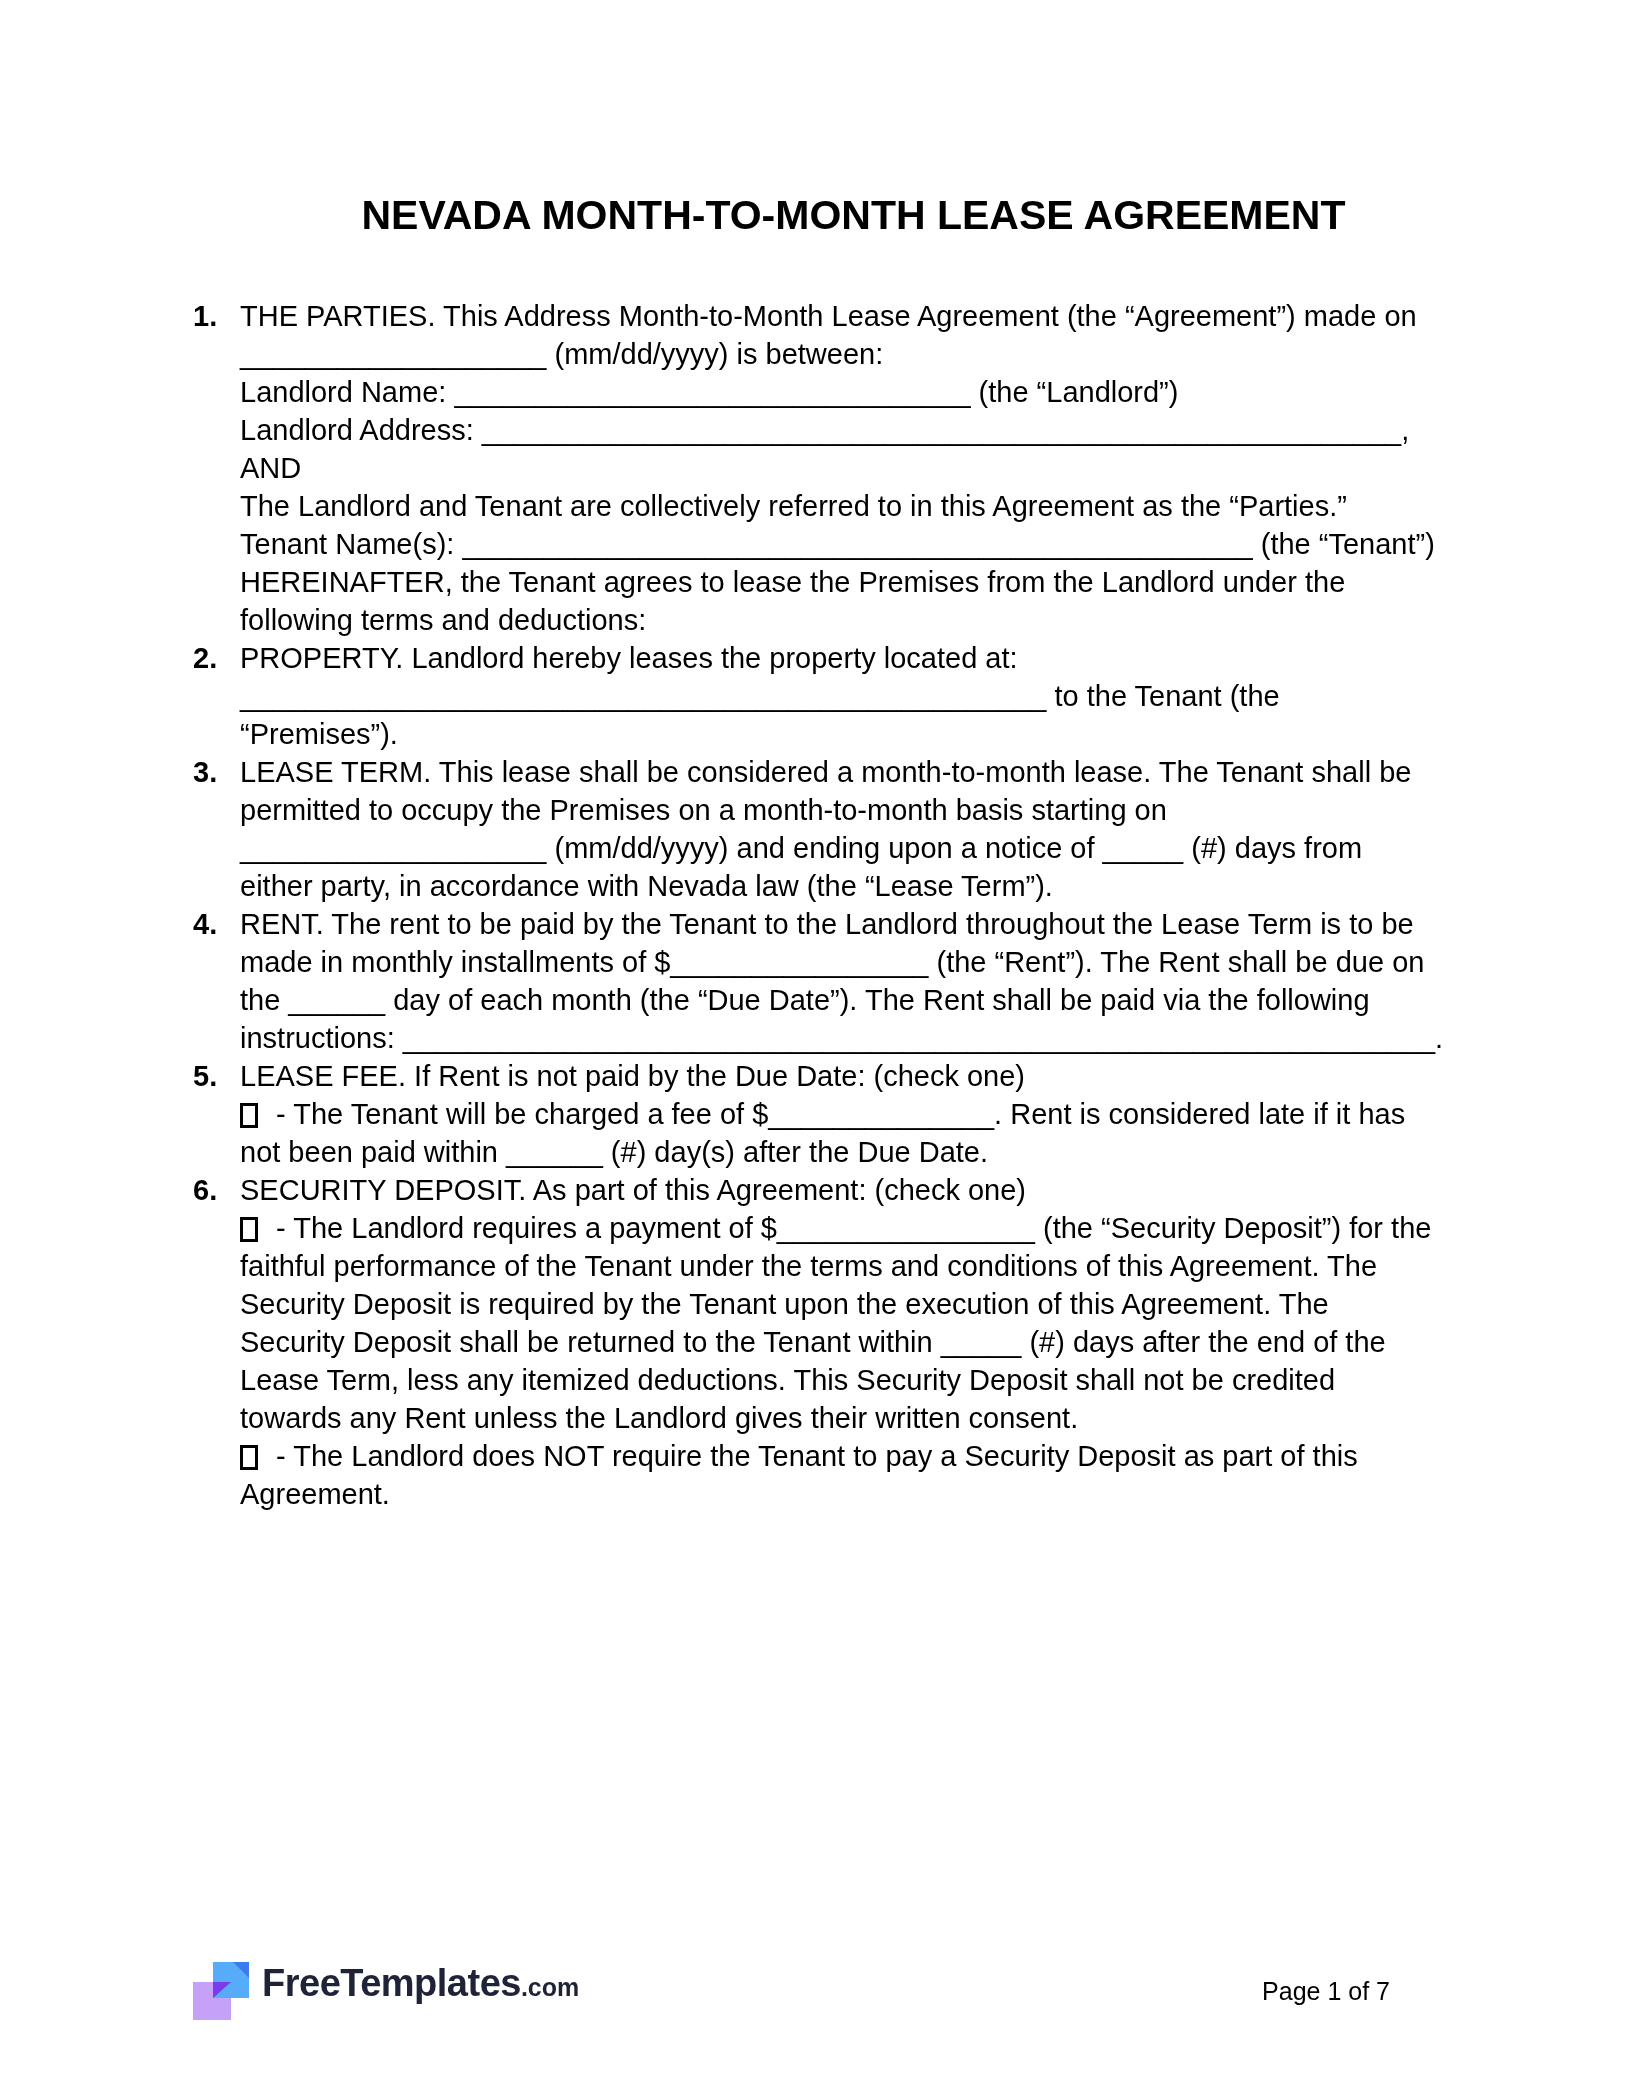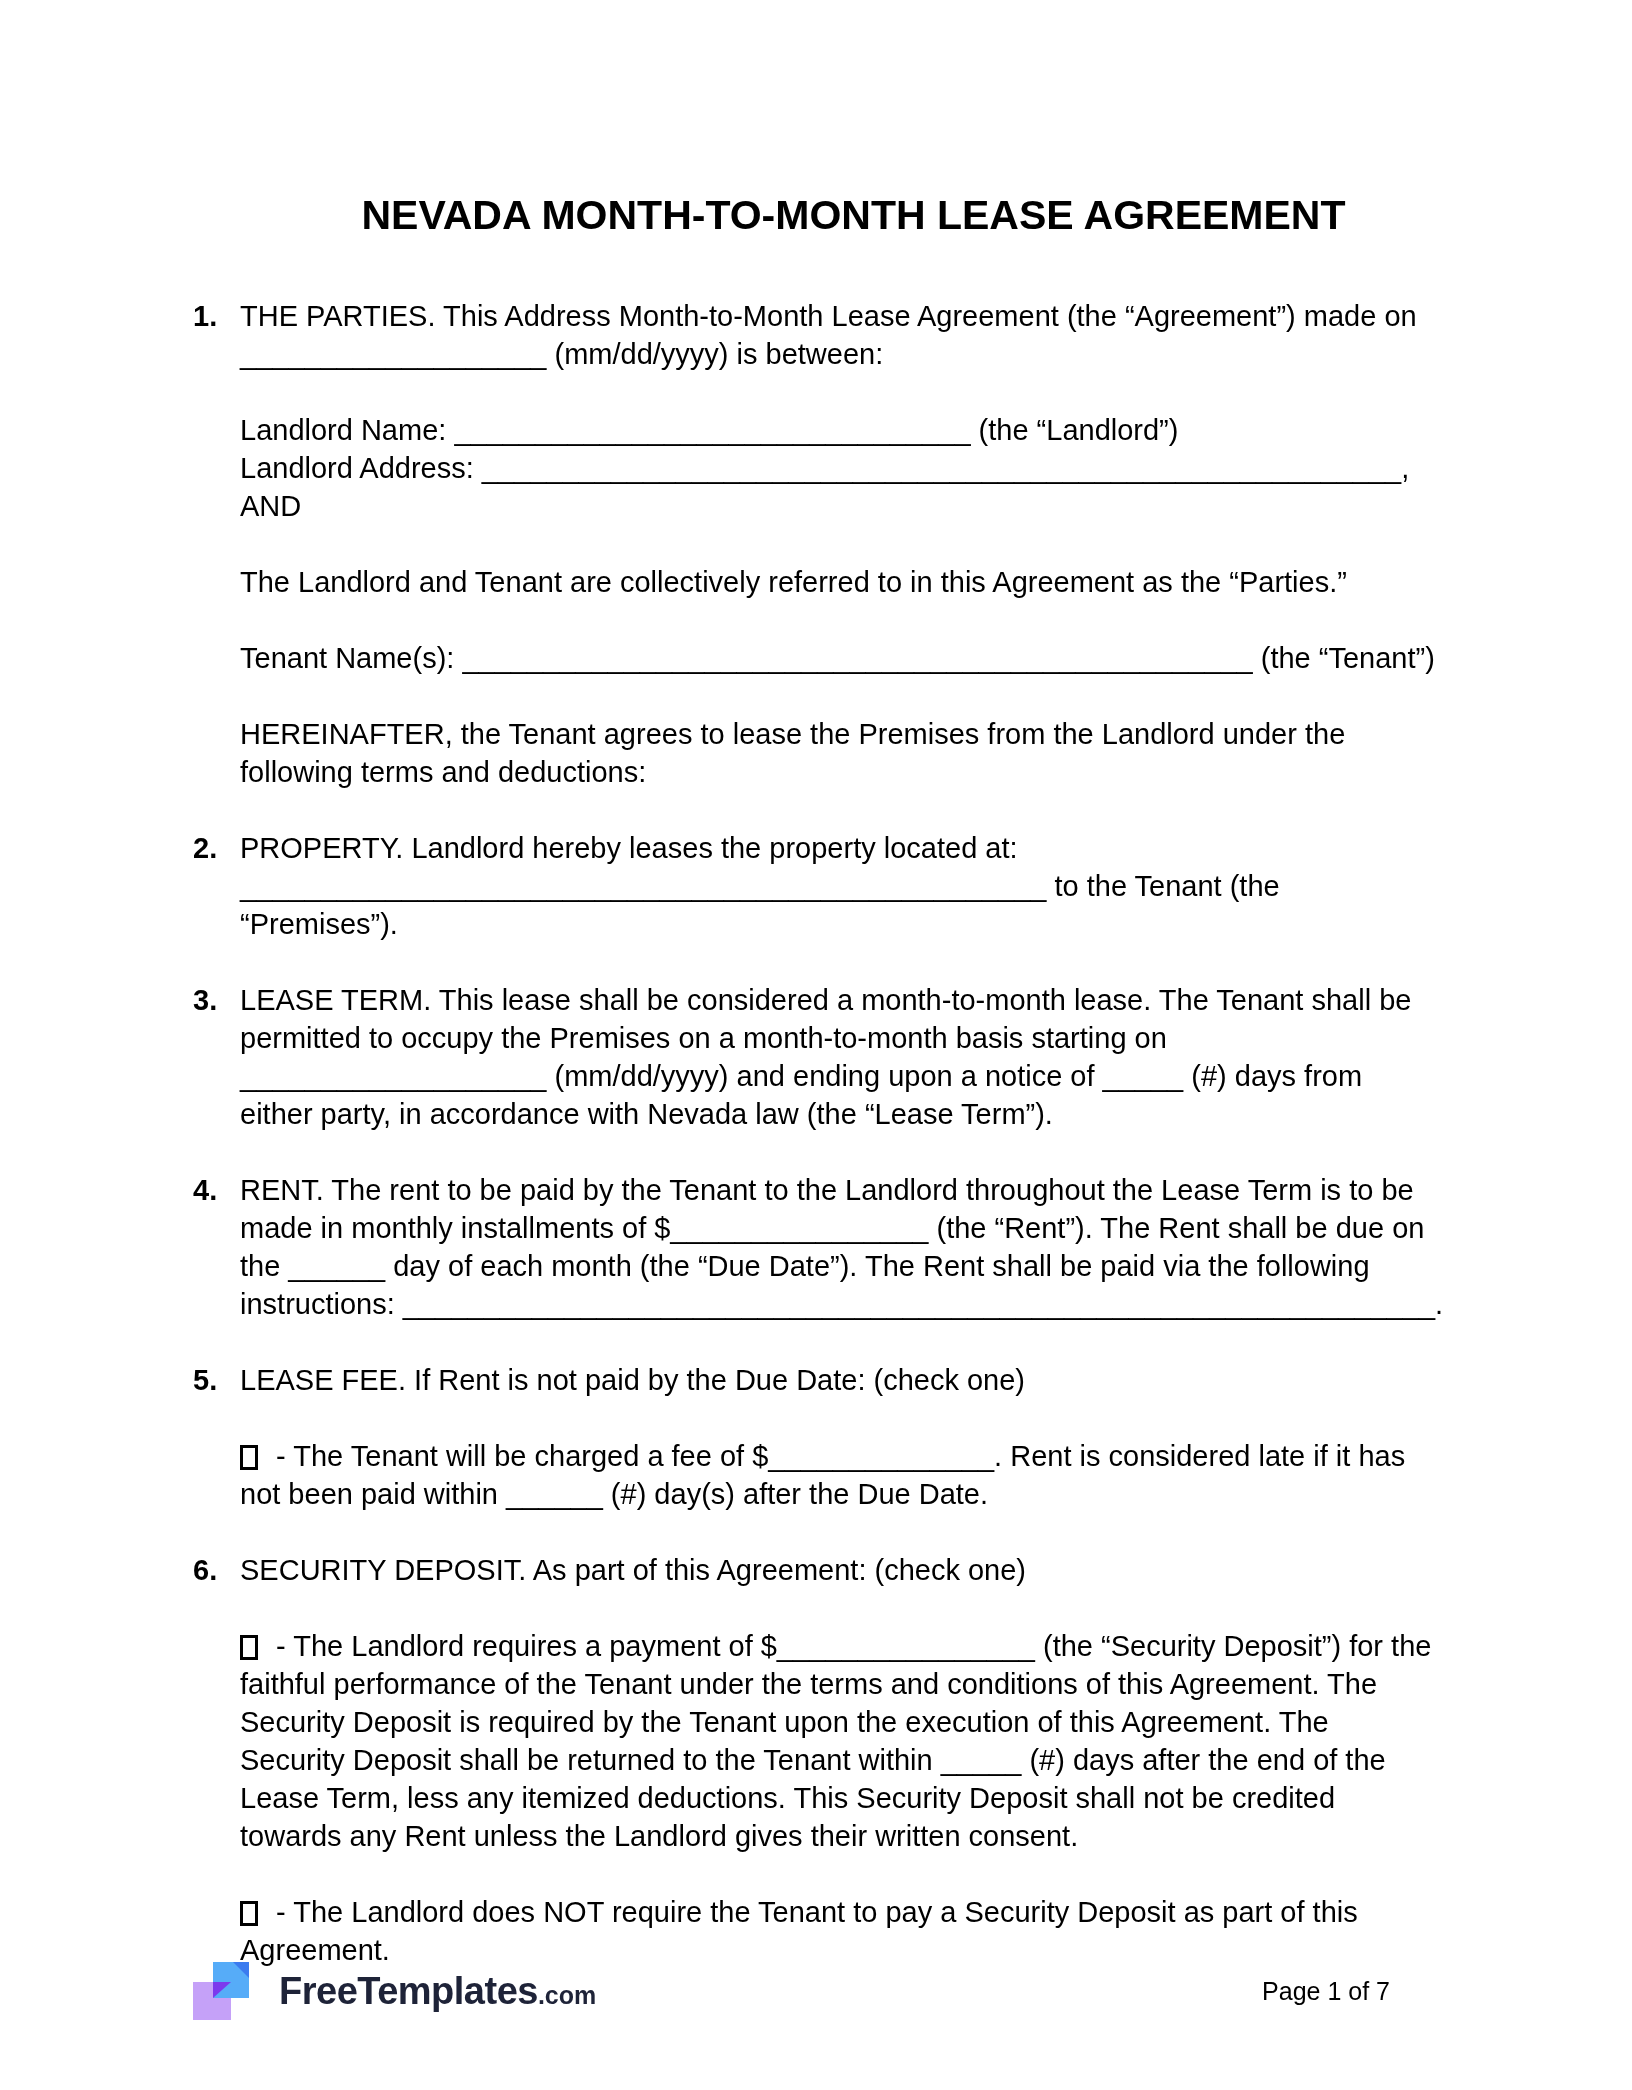--- a/index.html
+++ b/index.html
@@ -31,21 +31,21 @@
     font-weight: 700;
     text-align: center;
     line-height: 44px;
     white-space: nowrap;
   }
   .doc-body {
     margin-top: 60px;
     font-size: 29px;
     line-height: 38px;
   }
-  .block { margin-top: 38px; }
+  .block { }
   .block:first-child { margin-top: 0; }
   .block.numbered { display: flex; align-items: flex-start; }
   .num {
     flex: none;
     width: 47px;
     font-weight: 700;
   }
   .block.plain .btxt, .block.checkbox .btxt { margin-left: 47px; }
   .btxt {
     white-space: pre-wrap;
@@ -61,21 +61,21 @@
     vertical-align: -4px;
     background: var(--background);
   }
   .footer {
     position: absolute;
     left: 193px; right: 187px; top: 1962px;
     display: flex;
     align-items: center;
     justify-content: space-between;
   }
-  .logo { display: flex; align-items: center; gap: 30px; }
+  .logo { display: flex; gap: 13px; }
   .logo-icon { position: relative; width: 56px; height: 58px; flex: none; }
   .logo-icon .sq-purple {
     position: absolute; left: 0; top: 20px; width: 38px; height: 38px;
     background: var(--logo-light-purple);
   }
   .logo-icon .sq-blue {
     position: absolute; left: 20px; top: 0; width: 36px; height: 36px;
     background: var(--logo-light-blue);
   }
   .logo-icon .overlap {

